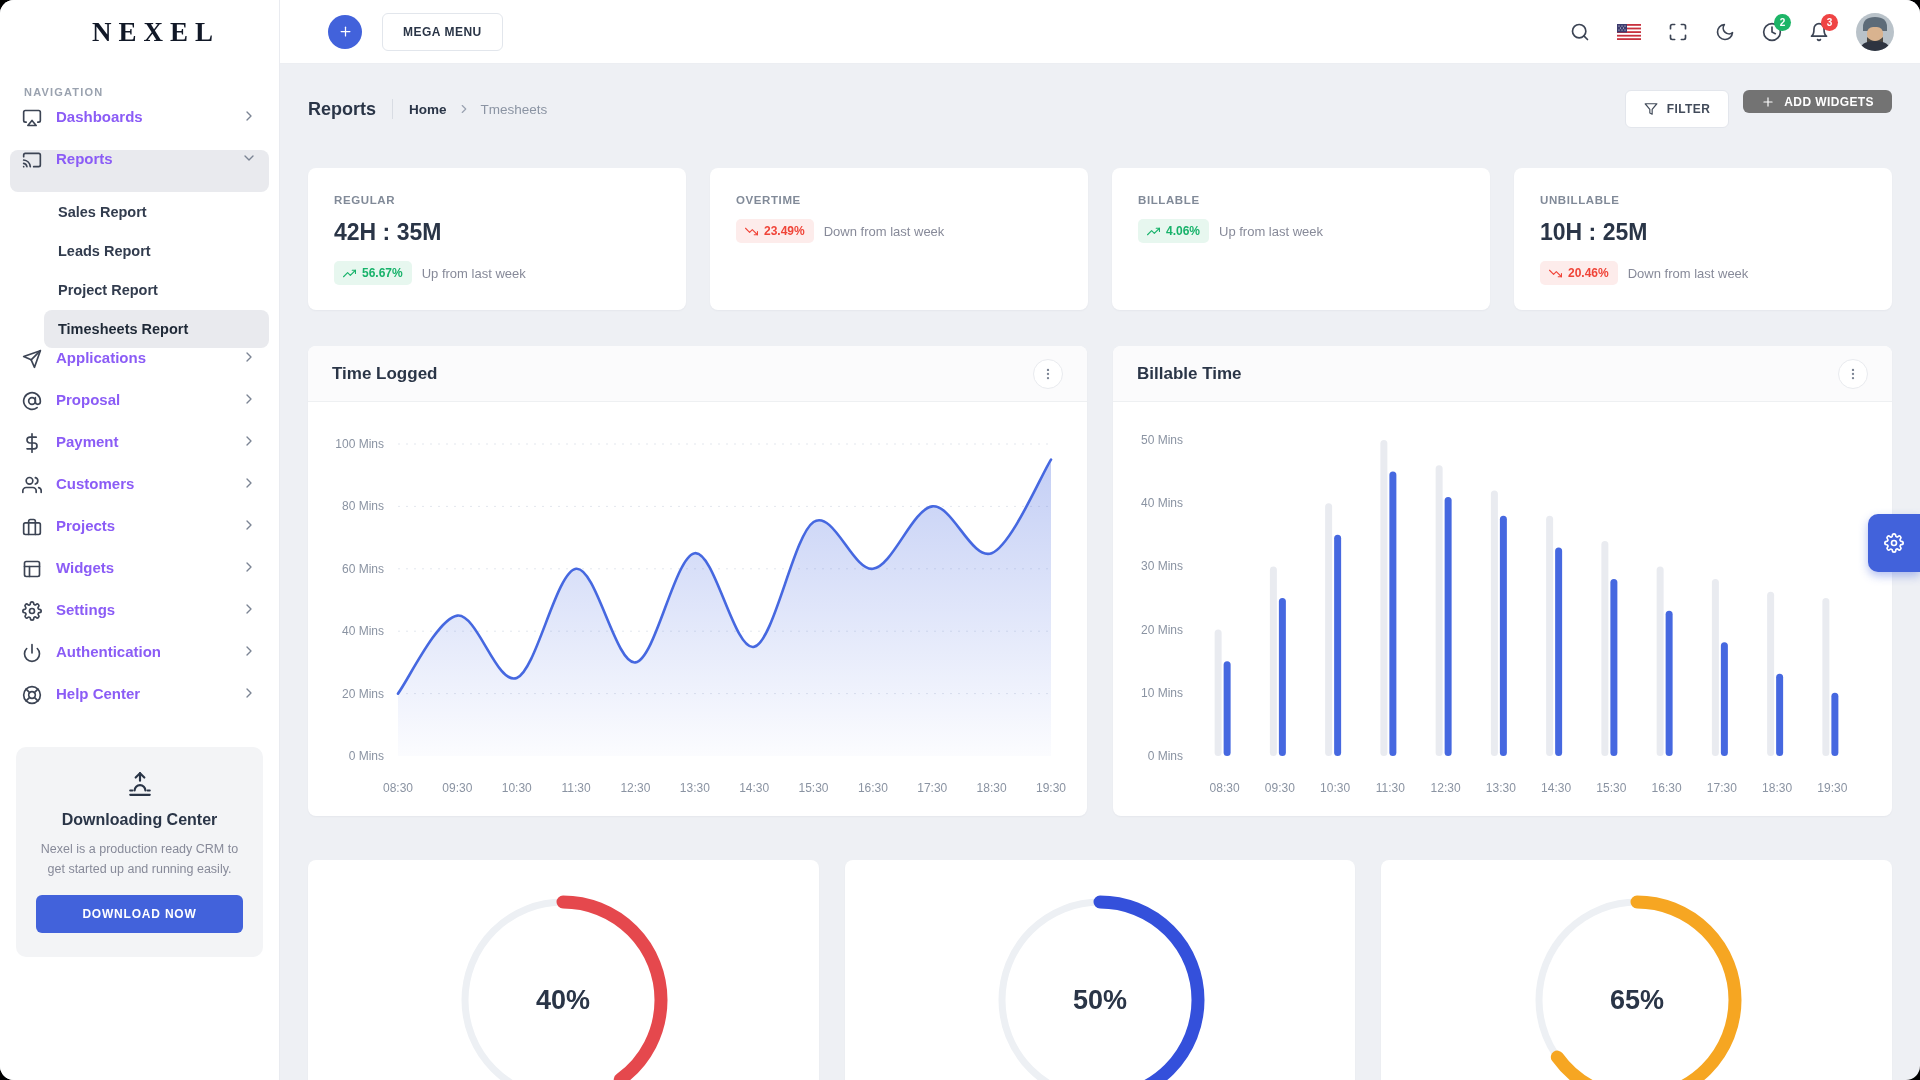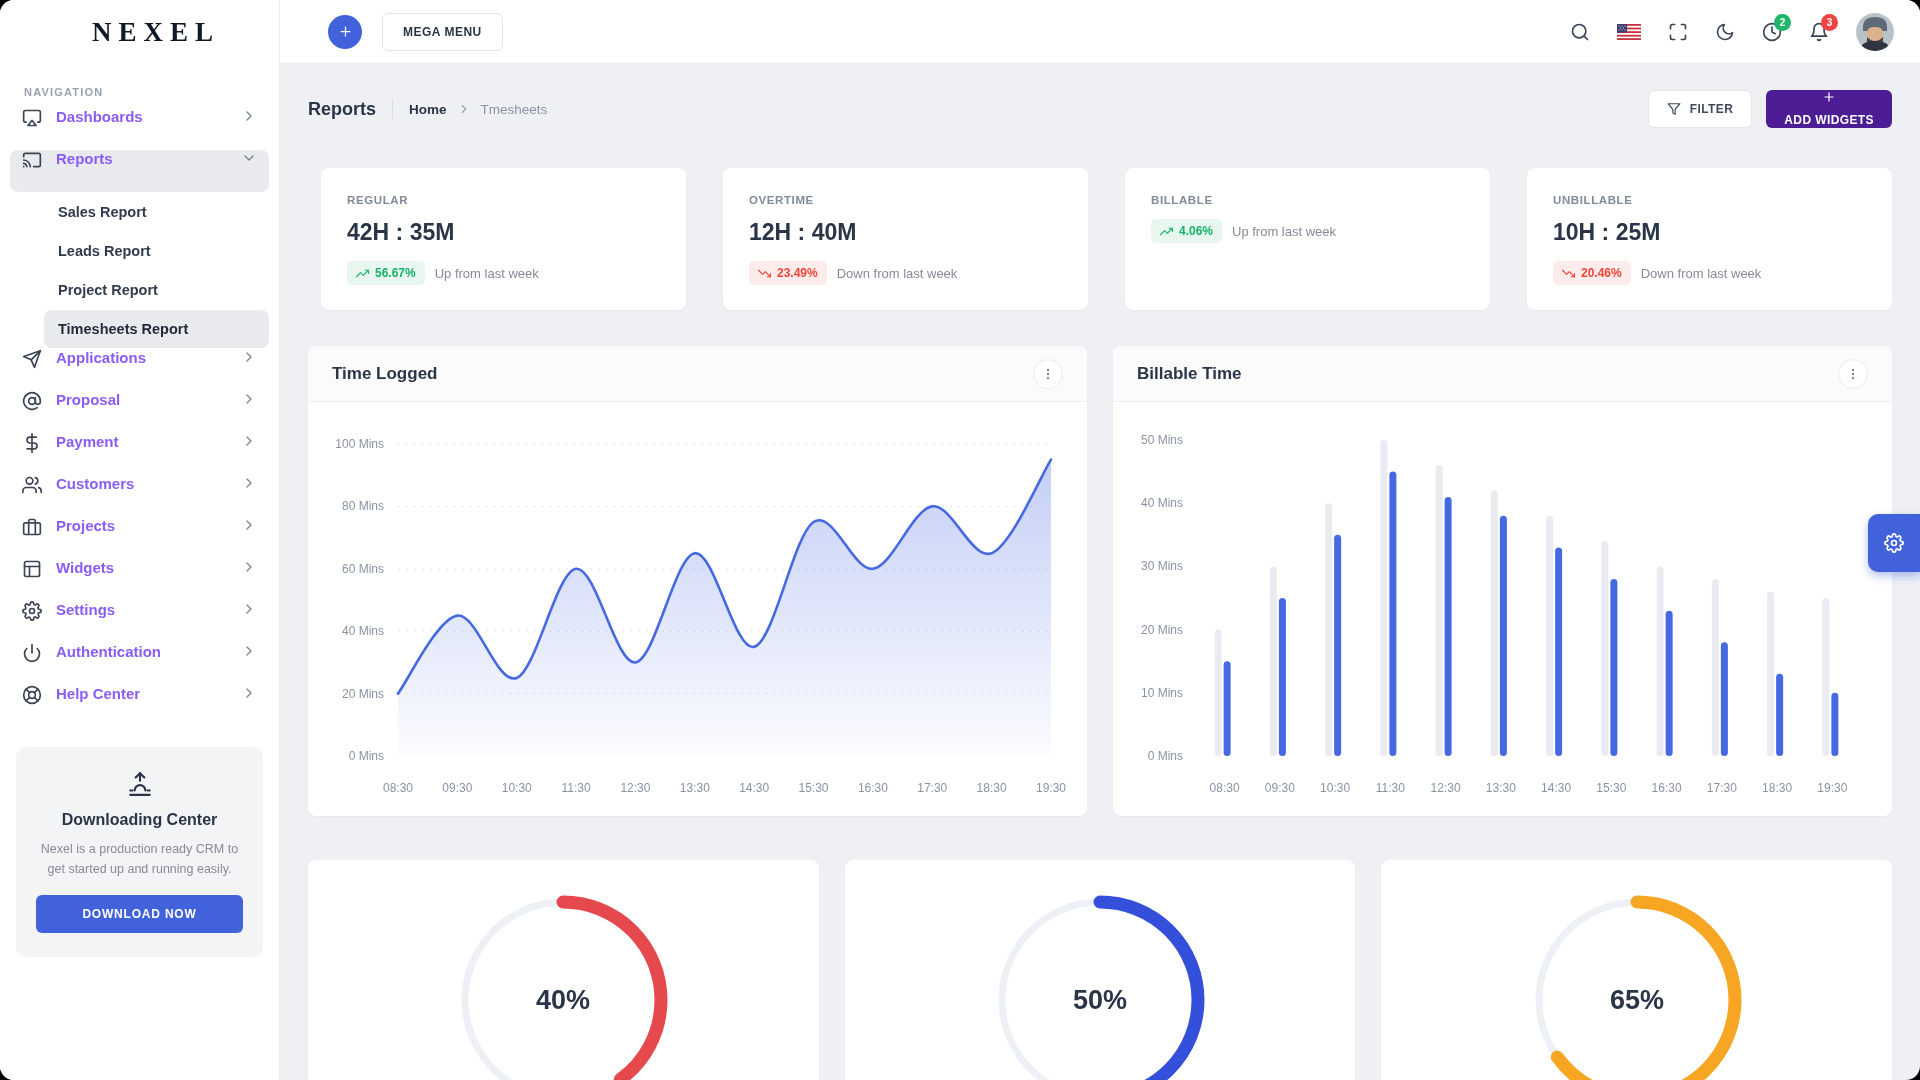--- a/index.html
+++ b/index.html
@@ -100,31 +100,30 @@
   .crumb-sep svg { width:14px; height:14px; }
   .crumb-current { color:#8b94a3; font-weight:500; }
   .ph-actions { margin-left:auto; display:flex; gap:14px; }
   .filter-btn {
     height:38px; padding:0 18px; background:#fff; border:1px solid #e3e6ec; border-radius:6px;
     display:flex; align-items:center; gap:9px; font-size:12px; font-weight:700; letter-spacing:0.4px;
     color:#424b5a; cursor:pointer; font-family:"Liberation Sans", sans-serif;
   }
   .filter-btn svg { width:14px; height:14px; color:#424b5a; }
   .addw-btn {
-    height:38px; padding:0 18px; background:#4c1d95; border:none; border-radius:6px;
+    height:23px; padding:0 18px; background:#737373; border:none; border-radius:6px;
     display:flex; align-items:center; gap:9px; font-size:12px; font-weight:700; letter-spacing:0.4px;
-    color:#fff; cursor:pointer; font-family:"Liberation Sans", sans-serif;flex-direction:column;
+    color:#fff; cursor:pointer; font-family:"Liberation Sans", sans-serif;
   }
   .addw-btn svg { width:14px; height:14px; }
   
   .stats-row { display:grid; grid-template-columns:repeat(4,1fr); gap:24px; margin-bottom:36px; }
   .stat-card {
     background:#fff; border-radius:8px; padding:26px 12px 24px 26px; height:142px;
     box-shadow:0 1px 2px rgba(15,23,42,0.04);
-    margin-left:13px;
   }
   .stat-label { font-size:11.5px; font-weight:700; letter-spacing:0.6px; color:#818a98; margin-bottom:13px; }
   .stat-value { font-size:23px; font-weight:700; color:#2a3547; margin-bottom:15px; }
   .stat-foot { display:flex; align-items:center; gap:10px; }
   .stat-badge {
     display:flex; align-items:center; gap:6px; height:24px; padding:0 9px; border-radius:5px;
     font-size:12px; font-weight:700;
   }
   .stat-badge svg { width:13px; height:13px; }
   .stat-badge.up { background:#e7f7ef; color:#17b26a; }
@@ -496,21 +495,20 @@
                     <polyline points="17 6 23 6 23 12"></polyline>
                   </svg>
                 </span>
                 <span>56.67%</span>
               </span>
               <span class="stat-note">Up from last week</span>
             </div>
           </div>
           <div class="stat-card">
             <div class="stat-label">OVERTIME</div>
-            <div class="stat-value">12H : 40M</div>
             <div class="stat-foot">
               <span class="stat-badge down">
                 <span style="display:flex">
                   <svg viewBox="0 0 24 24" fill="none" stroke="currentColor" stroke-width="2" stroke-linecap="round" stroke-linejoin="round">
                     <polyline points="23 18 13.5 8.5 8.5 13.5 1 6"></polyline>
                     <polyline points="17 18 23 18 23 12"></polyline>
                   </svg>
                 </span>
                 <span>23.49%</span>
               </span>

